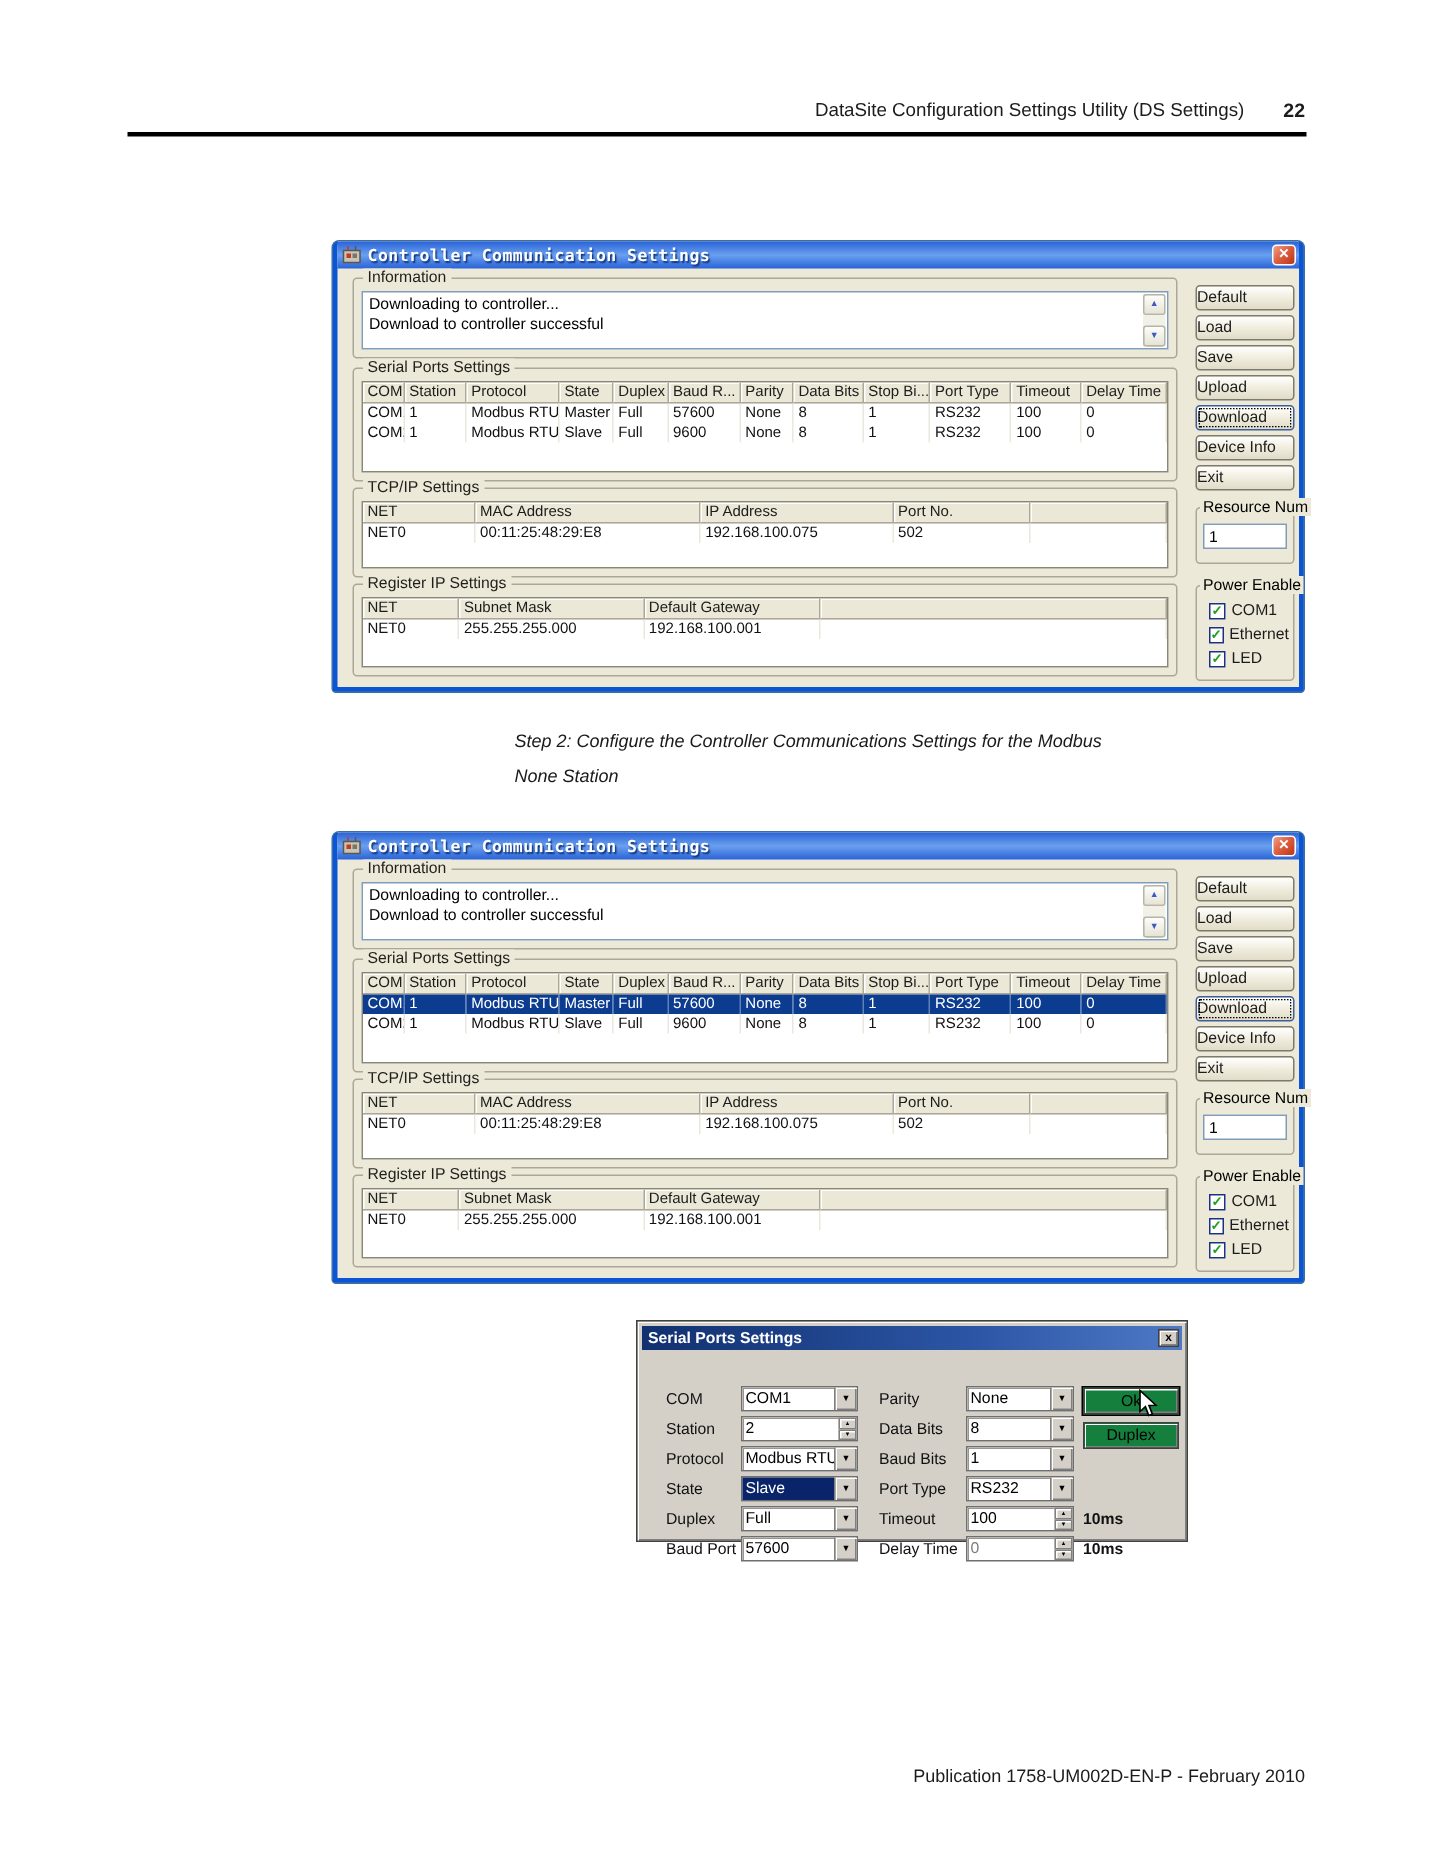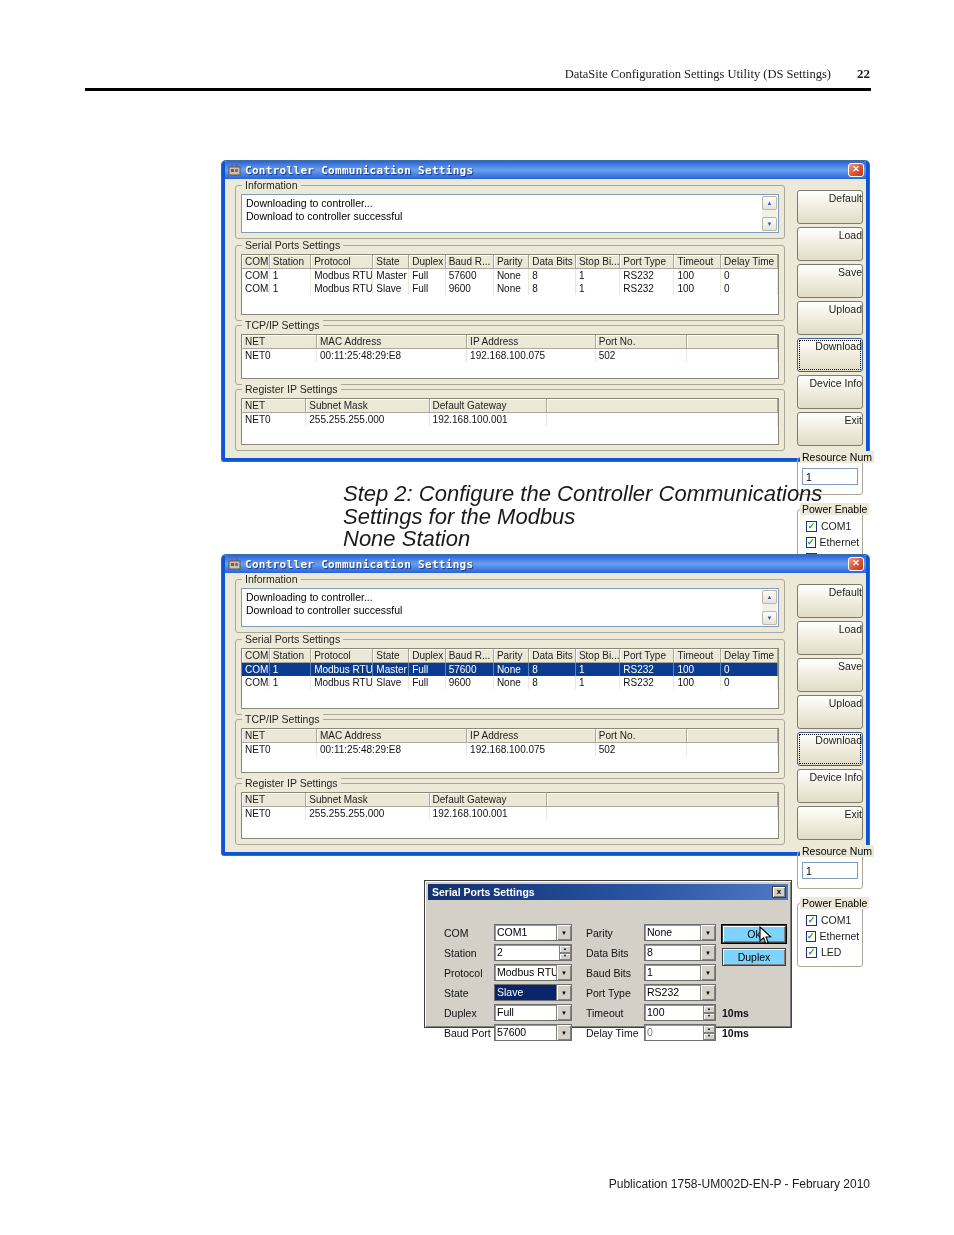--- a/index.html
+++ b/index.html
@@ -3,25 +3,25 @@
 <meta charset="utf-8">
 <style>
   * { margin:0; padding:0; box-sizing:border-box; }
   html,body { background:#ffffff; }
   .page {
     position:relative; width:954px; height:1235px; background:#ffffff;
     font-family:"Liberation Sans", sans-serif; color:#000; overflow:hidden;
   }
 
   
-  .doc-header { position:absolute; top:66px; right:84px; font-size:12.5px; color:#1c1c1c; display:flex; align-items:center;font-family:Liberation Serif, serif; }
+  .doc-header { position:absolute; top:66px; right:84px; font-size:12.5px; color:#1c1c1c; display:flex; align-items:flex-start; }
   .doc-header .pg { font-weight:bold; margin-left:26px; font-size:13px; }
   .doc-rule { position:absolute; top:88px; left:85px; width:786px; height:3px; background:#000; }
   .doc-footer { position:absolute; top:1177px; right:84px; font-size:12px; color:#1c1c1c; }
-  .step-caption { position:absolute; left:343px; top:483px; width:530px; font-size:22px; font-style:italic; color:#1a1a1a; line-height:22.5px; }
+  .step-caption { position:absolute; left:343px; top:483px; width:530px; font-size:12px; font-style:italic; color:#1a1a1a; line-height:22.5px; }
 
   
   .xp-window {
     position:absolute; width:647px; height:300px;
     border:3px solid #0C54D6; border-top:none; border-radius:4px 4px 2px 2px;
     background:#ECE9D8; box-shadow:0 0 0 1px #3A6EA5;
   }
   .xp-titlebar {
     position:relative; height:18px;
     background:linear-gradient(180deg,#2A63D8 0%,#6AA0EE 50%,#2A63D8 100%);
@@ -62,21 +62,21 @@
   .trow.thead { height:14px; }
   .trow.tbody { height:13px; }
   .tcell { overflow:hidden; white-space:nowrap; padding:0 3px; line-height:13px; }
   .tcell.th { background:#EBE8D7; border-right:1px solid #ACA899; border-bottom:1px solid #ACA899; box-shadow:inset 1px 1px 0 #fff; line-height:13px; color:#1c1c1c; }
   .tcell.td { border-right:1px solid #EAE8DD; color:#111; }
   .trow.tbody.selected .tcell.td { background:#0B3C8F; color:#fff; border-right:1px solid rgba(255,255,255,.35); }
 
   
   .right-panel { position:absolute; left:572px; top:11px; width:66px; display:flex; flex-direction:column; }
   .xp-btn {
-    height:34px; margin-bottom:3px; font-size:10.5px; color:#1c1c1c; text-align:right; line-height:15px;
+    height:17px; margin-bottom:3px; font-size:10.5px; color:#1c1c1c; text-align:left; line-height:15px;
     background:linear-gradient(180deg,#FFFFFF 0%,#F2EFE1 45%,#E0DCC8 100%);
     border:1px solid #7E7A6C; border-radius:3px; cursor:default;
   }
   .xp-btn.focused { outline:1px dotted #000; outline-offset:-3px; border-color:#3C5E9C; }
   .mini-group { position:relative; border:1px solid #ACA899; border-radius:3px; padding:10px 4px 4px 4px; }
   .mini-group > .gb-label { position:absolute; top:-7px; left:2px; background:#ECE9D8; padding:0 2px; font-size:10.5px; white-space:nowrap; }
   .rn-group { margin-top:8px; height:38px; }
   .rn-input { width:56px; height:17px; background:#fff; border:1px solid #7F9DB9; font-size:10.5px; padding:1px 3px; line-height:14px; }
   .pe-group { margin-top:14px; height:64px; padding-left:8px; }
   .chk-row { display:flex; align-items:center; margin-bottom:4px; }
@@ -105,21 +105,21 @@
   .f-label { font-size:10.5px; color:#111; }
   .combo, .spin { display:flex; height:17px; background:#fff; border:1px solid #6F6F6F; box-shadow:inset 1px 1px 0 #9A968E; }
   .combo-text, .spin-text { flex:1; font-size:10.5px; padding:1px 2px; line-height:13px; white-space:nowrap; overflow:hidden; }
   .combo-text.selected { background:#0A246A; color:#fff; }
   .spin-text.muted { color:#7b7b7b; }
   .combo-btn { width:15px; background:#D4D0C8; border-left:1px solid #808080; box-shadow:inset 1px 1px 0 #fff, inset -1px -1px 0 #808080; font-size:6px; color:#000; display:flex; align-items:center; justify-content:center; }
   .spin-btns { width:12px; display:flex; flex-direction:column; }
   .spin-b { flex:1; background:#D4D0C8; border:1px solid #808080; box-shadow:inset 1px 1px 0 #fff; font-size:4px; color:#000; display:flex; align-items:center; justify-content:center; line-height:1; }
   .f-suffix { margin-left:3px; font-size:10.5px; font-weight:bold; color:#111; }
   .classic-btn {
-    position:absolute; width:64px; height:18px; background:#7dd3fc;
+    position:absolute; width:64px; height:18px; background:#15803d;
     border:1px solid #404040; box-shadow:inset 1px 1px 0 #fff, inset -1px -1px 0 #808080;
     font-size:10.5px; text-align:center; line-height:16px; color:#000;
   }
   .classic-btn.default-btn { box-shadow:inset 1px 1px 0 #fff, inset -1px -1px 0 #808080, 0 0 0 1px #000; }
   .cursor-icon { position:absolute; left:330px; top:26px; width:14px; height:20px; z-index:5; }
 </style>
 </head>
 <body>
 
 <div class="page">

